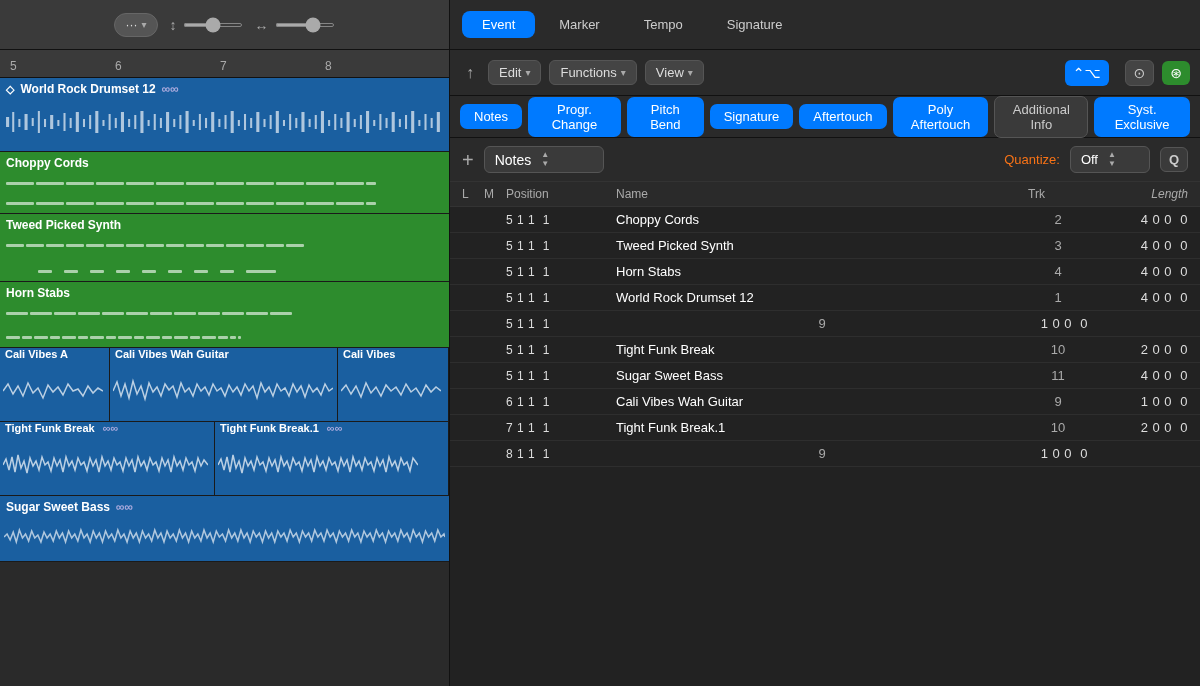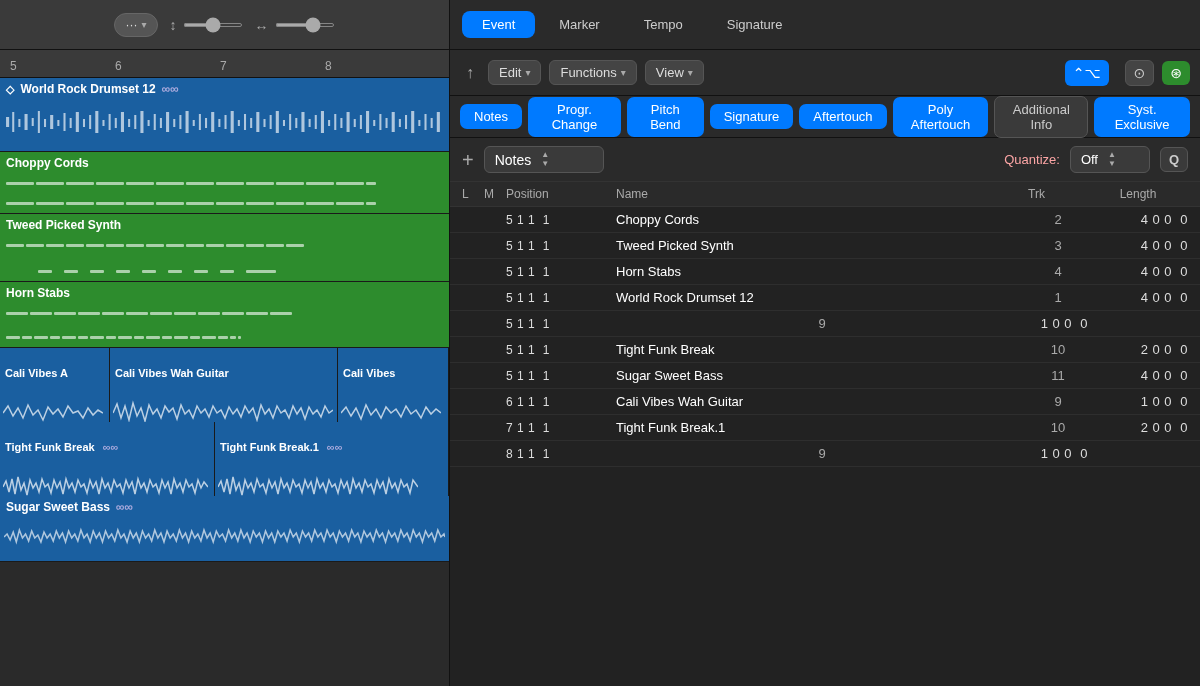--- a/index.html
+++ b/index.html
@@ -158,21 +158,21 @@
 
     .sub-clip {
       background: #1a5fa0;
       border-right: 1px solid #1a1a1a;
       display: flex;
       flex-direction: column;
       overflow: hidden;
     }
 
     .sub-clip-header {
-      padding: 19px 5px;
+      padding: 0 5px;
       font-size: 11px;
       font-weight: 600;
       color: #fff;
       display: flex;
       align-items: center;
       gap: 4px;
     }
 
     .sub-clip-waveform {
       flex: 1;
@@ -355,21 +355,21 @@
       margin-left: 4px;
     }
     .stepper-arrows span {
       font-size: 8px;
       color: #aaa;
       line-height: 1;
     }
 
     .quantize-label {
       margin-left: auto;
-      color: #fca5a5;
+      color: #f97316;
       font-size: 13px;
     }
 
     .quantize-select {
       background: #3a3a3a;
       border: 1px solid #555;
       border-radius: 6px;
       color: #fff;
       padding: 4px 10px;
       font-size: 13px;
@@ -817,21 +817,21 @@
     </div>
     <button class="q-btn">Q</button>
   </div>
 
   <div class="table-header">
     <span>L</span>
     <span>M</span>
     <span>Position</span>
     <span>Name</span>
     <span>Trk</span>
-    <span style="text-align:center;">Length</span>
+    <span style="text-align:right;font-style:italic;">Length</span>
   </div>
 
   <div class="table-body" id="table-body">
   <div class="table-row-item">
     <span class="col-l"></span>
     <span class="col-m"></span>
     <span class="col-position">5 1 1&nbsp;&nbsp;1</span>
     <span class="col-name">Choppy Cords</span>
     <span class="col-trk">2</span>
     <span class="col-length">4 0 0&nbsp;&nbsp;0</span>

